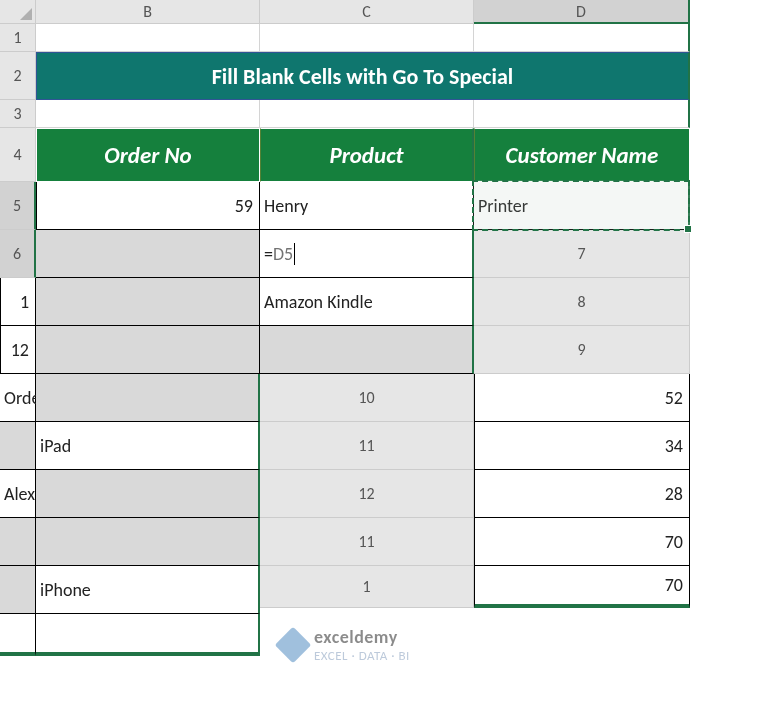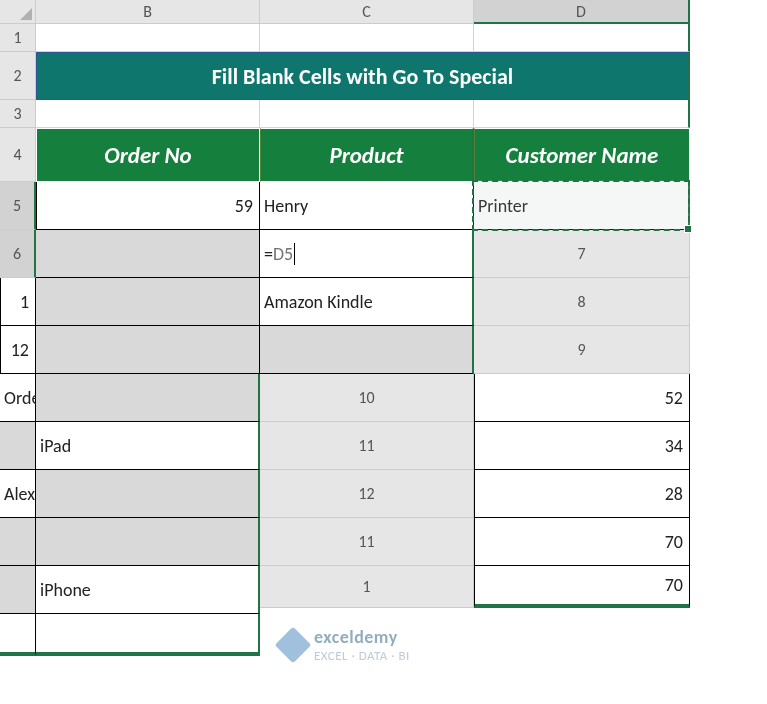--- a/index.html
+++ b/index.html
@@ -135,21 +135,21 @@
     gap: 8px;
     opacity: 0.45;
     pointer-events: none;
   }
   .watermark .logo {
     width: 26px; height: 26px;
     background: #2e75b6;
     transform: rotate(45deg);
     border-radius: 3px;
   }
-  .watermark .txt .line1 { font-size: 18px; color: #0c4a6e; font-weight: 600; letter-spacing: .5px;}
+  .watermark .txt .line1 { font-size: 18px; color: #000000; font-weight: 600; letter-spacing: .5px;}
   .watermark .txt .line2 { font-size: 13px; color: #6e8bb0; letter-spacing: .5px; }
 </style>
 </head>
 <body>
 
 <div class="sheet">
 
   <div class="corner"></div>
   <div class="colhdr">B</div>
   <div class="colhdr">C</div>

